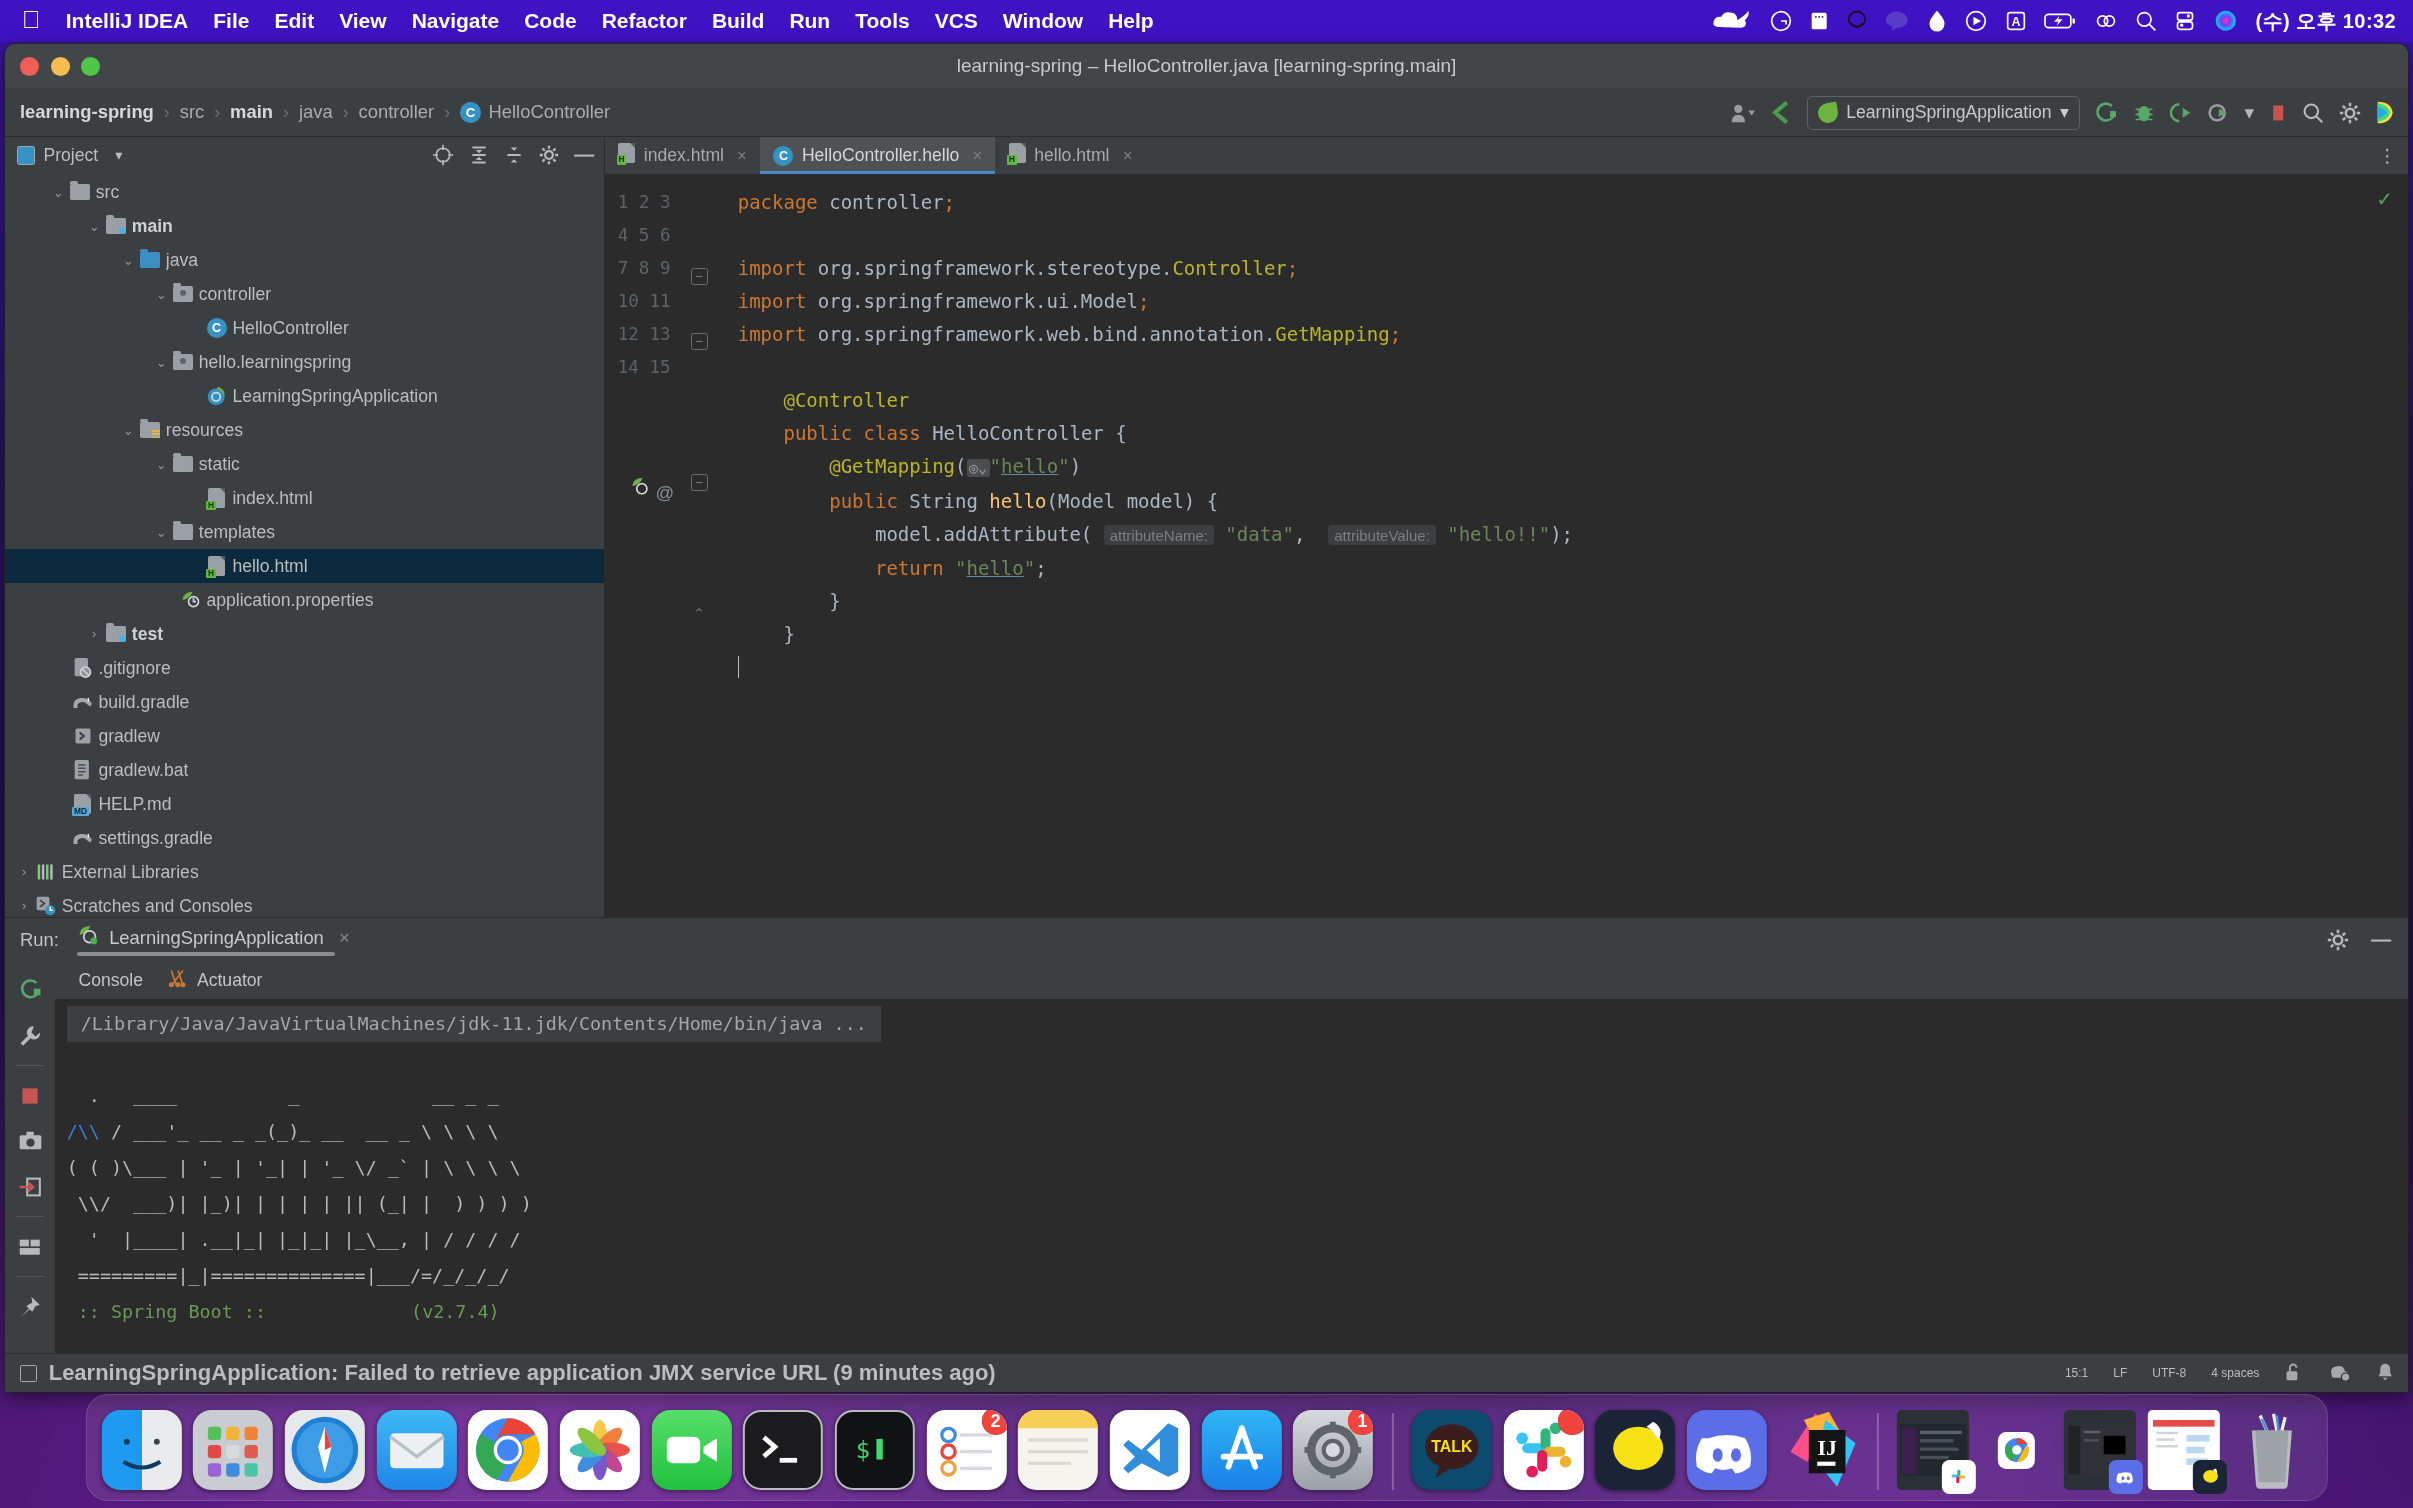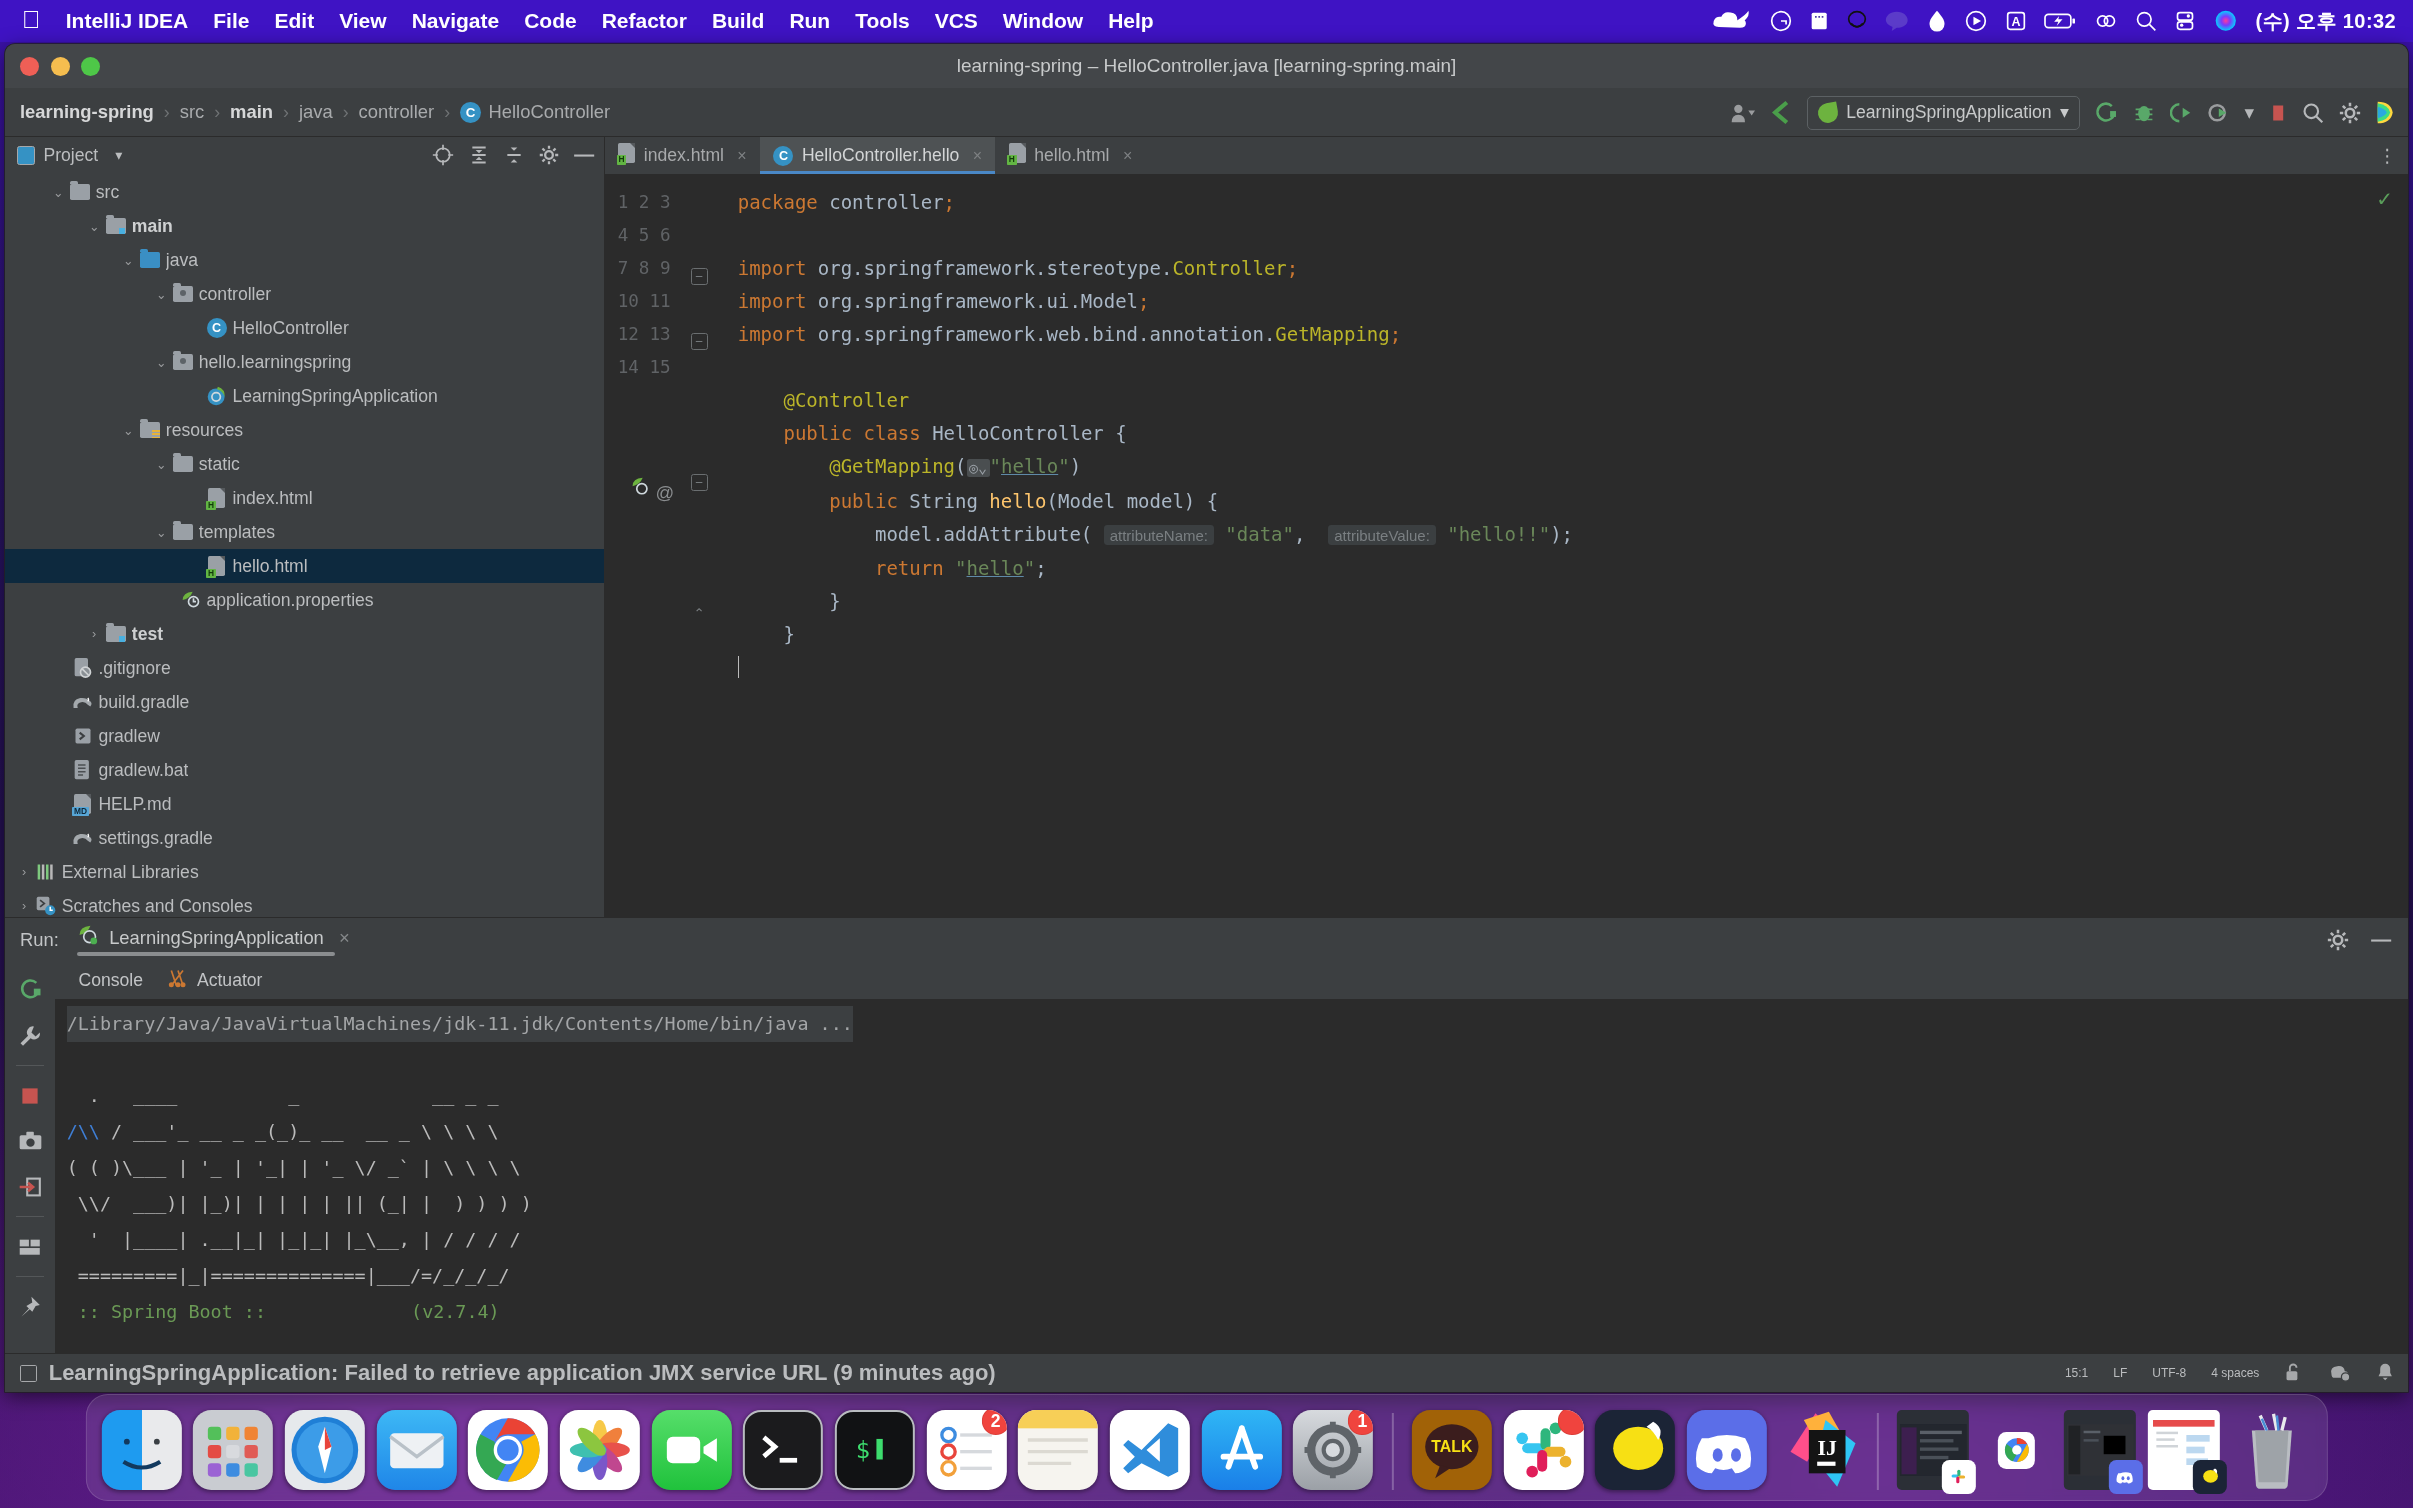--- a/index.html
+++ b/index.html
@@ -131,21 +131,21 @@
   #run-head-right{ position:absolute; right:15px; display:flex; align-items:center; gap:22px;}
   #run-body{ flex:1 1 auto; display:flex; min-height:0;}
   #run-left{ width:50px; flex:0 0 50px; background:#3c3f41; display:flex; flex-direction:column; align-items:center; padding-top:8.4px; gap:6.7px;}
   #run-left .ri{ width:39px;height:39px;display:flex;align-items:center;justify-content:center;color:#b0b2b4;font-size:20px;}
   .divline{ width:28.5px;height:0.8px;background:#545759;margin:3.4px 0;}
   #run-right{ flex:1 1 auto; display:flex; flex-direction:column; min-width:0;}
   #sub-tabs{ height:37px; display:flex; align-items:center; gap:23.5px; padding-left:23.5px; color:#c2c4c6; font-size:17.6px; flex:0 0 auto; background:#3c3f41;}
   #sub-tabs .st{ display:flex; align-items:center; gap:8.4px;}
   #console{ flex:1 1 auto; background:#2b2b2b; font-family:"DejaVu Sans Mono", monospace;
             font-size:18.4px; line-height:36px; color:#bbbbbb; padding:6.7px 0 0 11.7px; white-space:pre; overflow:hidden;}
-  .cmdline{ background:#3c3f41; color:#a4a6a8; display:inline-block; padding:0 0;}
+  .cmdline{ background:#3c3f41; color:#a4a6a8; display:inline-block; padding:0 14px;}
   .grn{color:#6a9955;} .blu{color:#3f7fd6;}
   
   #status{ height:39px; flex:0 0 auto; background:#3c3f41; display:flex; align-items:center; padding:0 15px; position:relative; border-top:0.8px solid #2b2b2b;}
   #status .msg{ color:#bbbdbf; font-size:22px; margin-left:11.7px;font-weight:bold;}
   #status-right{ position:absolute; right:13.4px; display:flex; align-items:center; gap:25px; color:#bbbdbf; font-size:12px;}
   .sq{width:17px;height:17px;border:1.7px solid #a6a8aa;border-radius:1.7px;box-sizing:border-box;}
   
   #dock{
     position:absolute; left:50%; transform:translateX(-50%); bottom:6.7px;
     height:107px; display:flex; align-items:flex-end; gap:11.7px;
@@ -944,21 +944,21 @@
   <div class="dapp" style="background:linear-gradient(180deg,#d7dade,#9ba0a6)">
     <svg width="80" height="80" viewBox="0 0 96 96">
         <circle cx="48" cy="48" r="26" fill="none" stroke="#5f6469" stroke-width="10"></circle>
         <circle cx="48" cy="48" r="11" fill="#d7dade" stroke="#5f6469" stroke-width="5"></circle>
         <path d="M48 14v12M48 70v12M14 48h12M70 48h12" stroke="#5f6469" stroke-width="7"></path>
       </svg>
     <span class="badge">1</span>
 
   </div>
   <div class="dsep"></div>
-  <div class="dapp" style="background:#a16207">
+  <div class="dapp" style="background:#0c4a6e">
     <svg width="80" height="80" viewBox="0 0 96 96" style="font-size:40px">
         <ellipse cx="48" cy="44" rx="32" ry="27" fill="#3b1d1d"></ellipse>
         <path d="M34 66 l-6 16 l18 -12z" fill="#3b1d1d"></path>
         <text x="48" y="50" font-size="19" fill="#f7e014" text-anchor="middle" font-family="Liberation Sans" font-weight="bold">TALK</text>
       </svg>
 
   </div>
   <div class="dapp" style="background:#fff">
     <svg width="80" height="80" viewBox="0 0 96 96">
       <rect x="22" y="40" width="26" height="12" rx="6" fill="#36c5f0"></rect>

